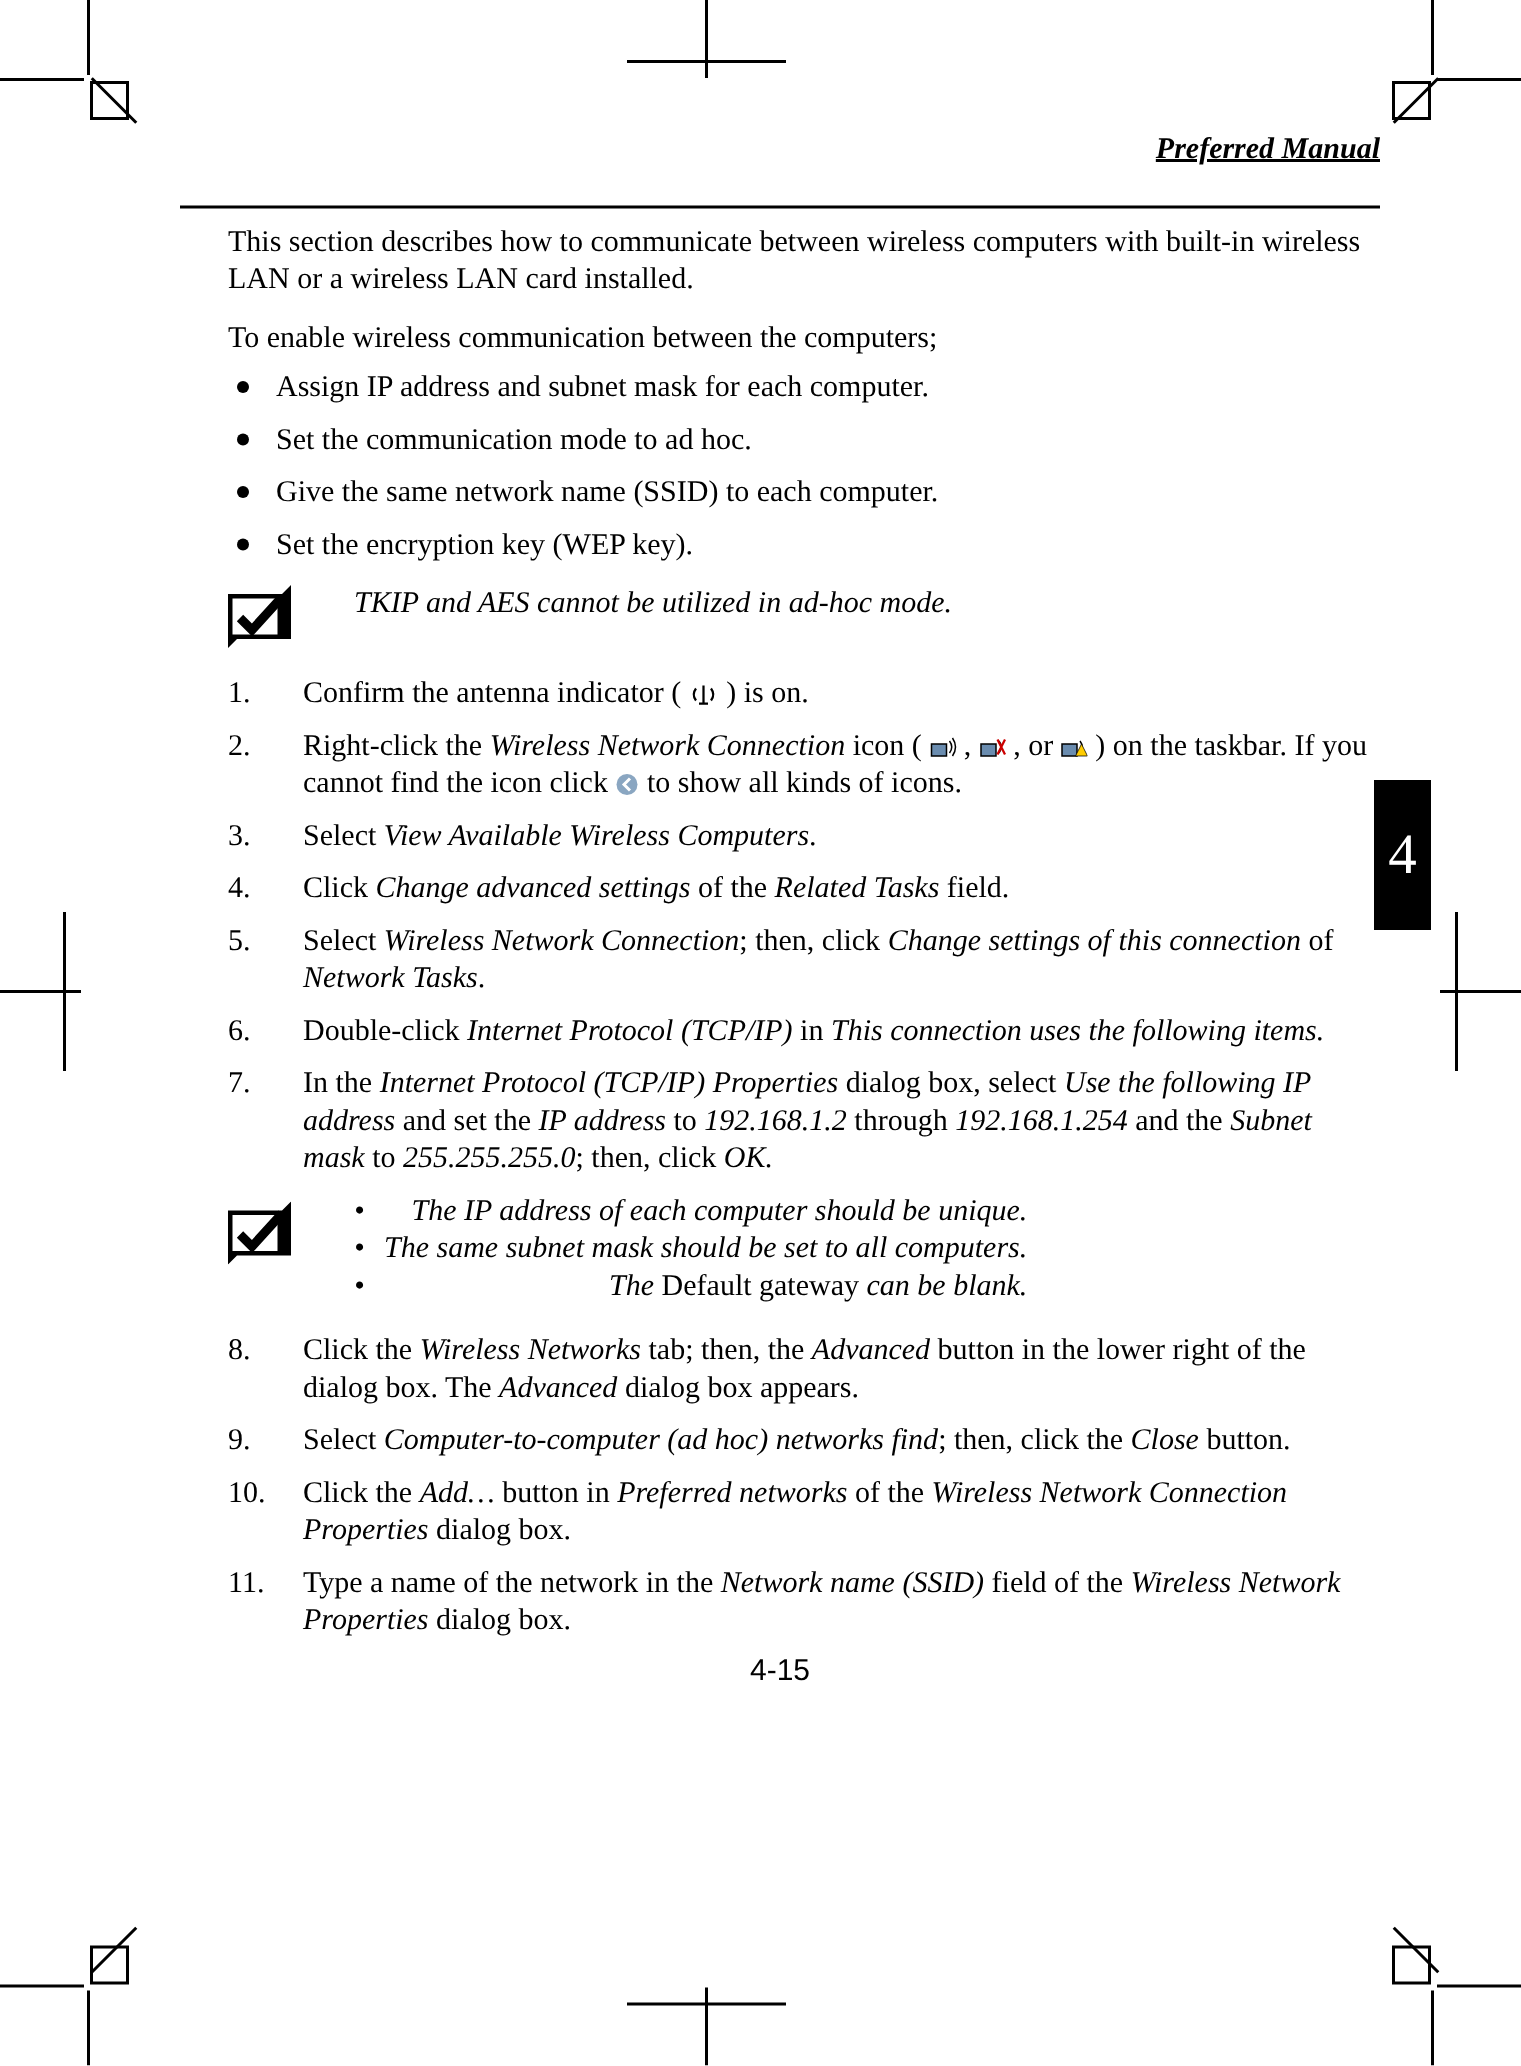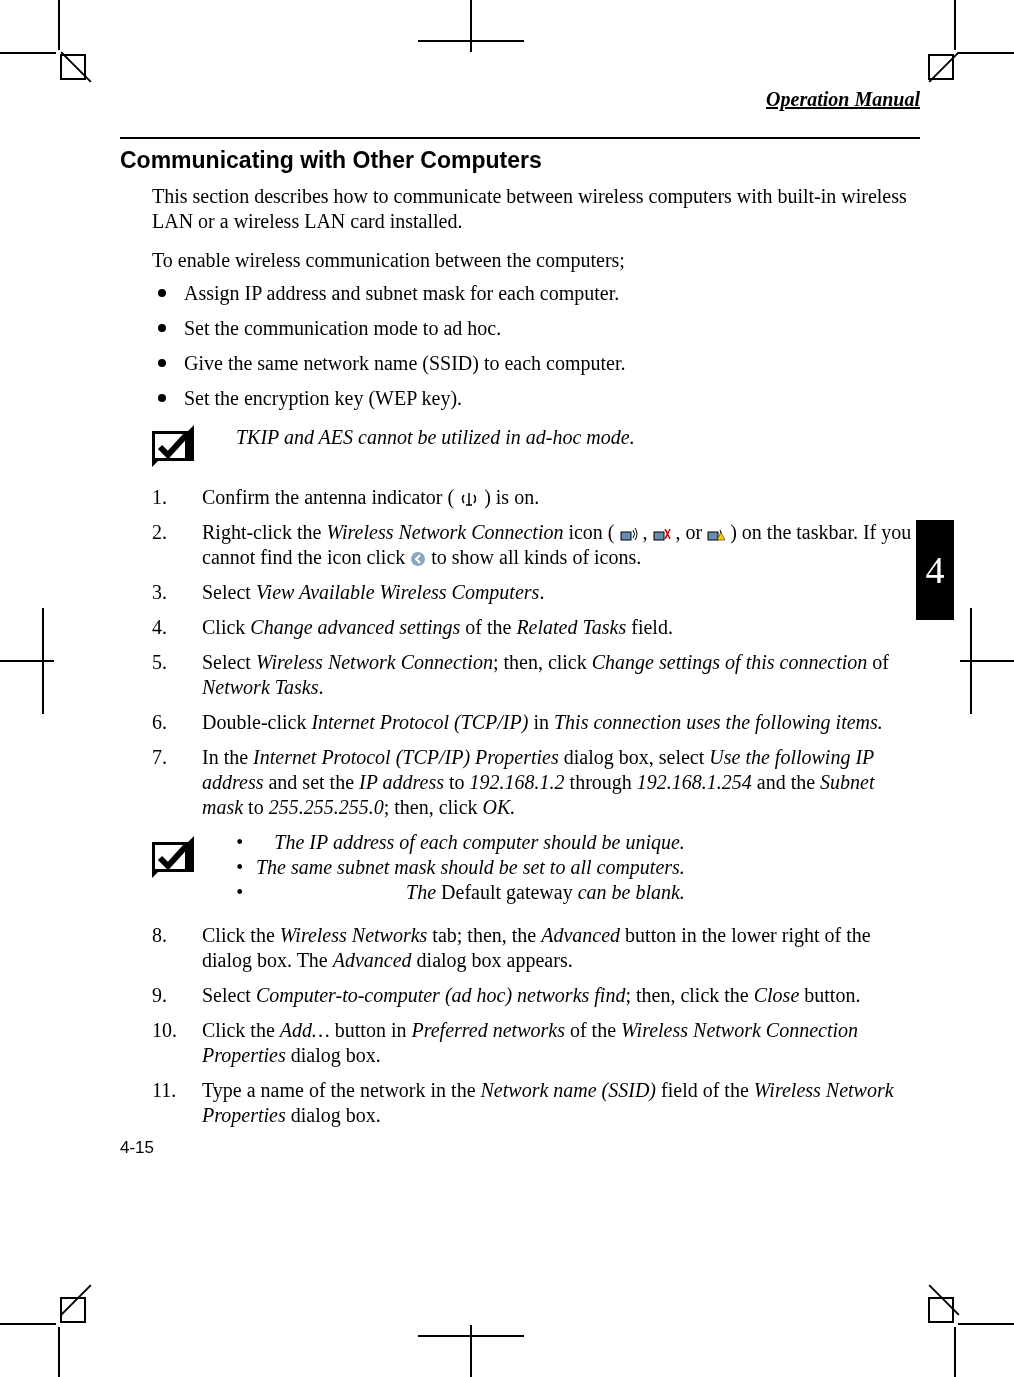--- a/index.html
+++ b/index.html
@@ -122,23 +122,23 @@
       height: 100px;
       background: #000;
       color: #fff;
       font-size: 38px;
       display: flex;
       align-items: center;
       justify-content: center;
       font-family: "Times New Roman", serif;
     }
     .page-number {
-      text-align: left;
+      text-align: center;
       font-family: Arial, Helvetica, sans-serif;
-      font-size: 17px;
+      font-size: 20px;
       margin-top: 4px;
     }
     .sub-bullets { list-style: none; }
     .sub-bullets li { position: relative; padding-left: 20px; }
     .sub-bullets li::before {
       content: '•';
       position: absolute;
       left: 0;
       top: 0;
       font-size: 20px;
@@ -166,24 +166,23 @@
 <div class="crop-mark crop-bl-v"></div>
 <div class="crop-mark crop-bl-h"></div>
 <div class="crop-bl-box"></div>
 <div class="crop-bl-diag"></div>
 <div class="crop-mark crop-br-v"></div>
 <div class="crop-mark crop-br-h"></div>
 <div class="crop-br-box"></div>
 <div class="crop-br-diag"></div>
 
 <div class="page">
-  <div class="header-title">Operation Manual</div>
+  <div class="header-title">Preferred Manual</div>
   <div class="header-rule"></div>
 
-  <div class="section-title">Communicating with Other Computers</div>
 
   <div class="body-text">
     <div class="para">This section describes how to communicate between wireless computers with built-in wireless LAN or a wireless LAN card installed.</div>
     <div class="para" style="margin-bottom:8px">To enable wireless communication between the computers;</div>
 
     <ul class="bullets">
       <li>Assign IP address and subnet mask for each computer.</li>
       <li>Set the communication mode to ad hoc.</li>
       <li>Give the same network name (SSID) to each computer.</li>
       <li>Set the encryption key (WEP key).</li>

